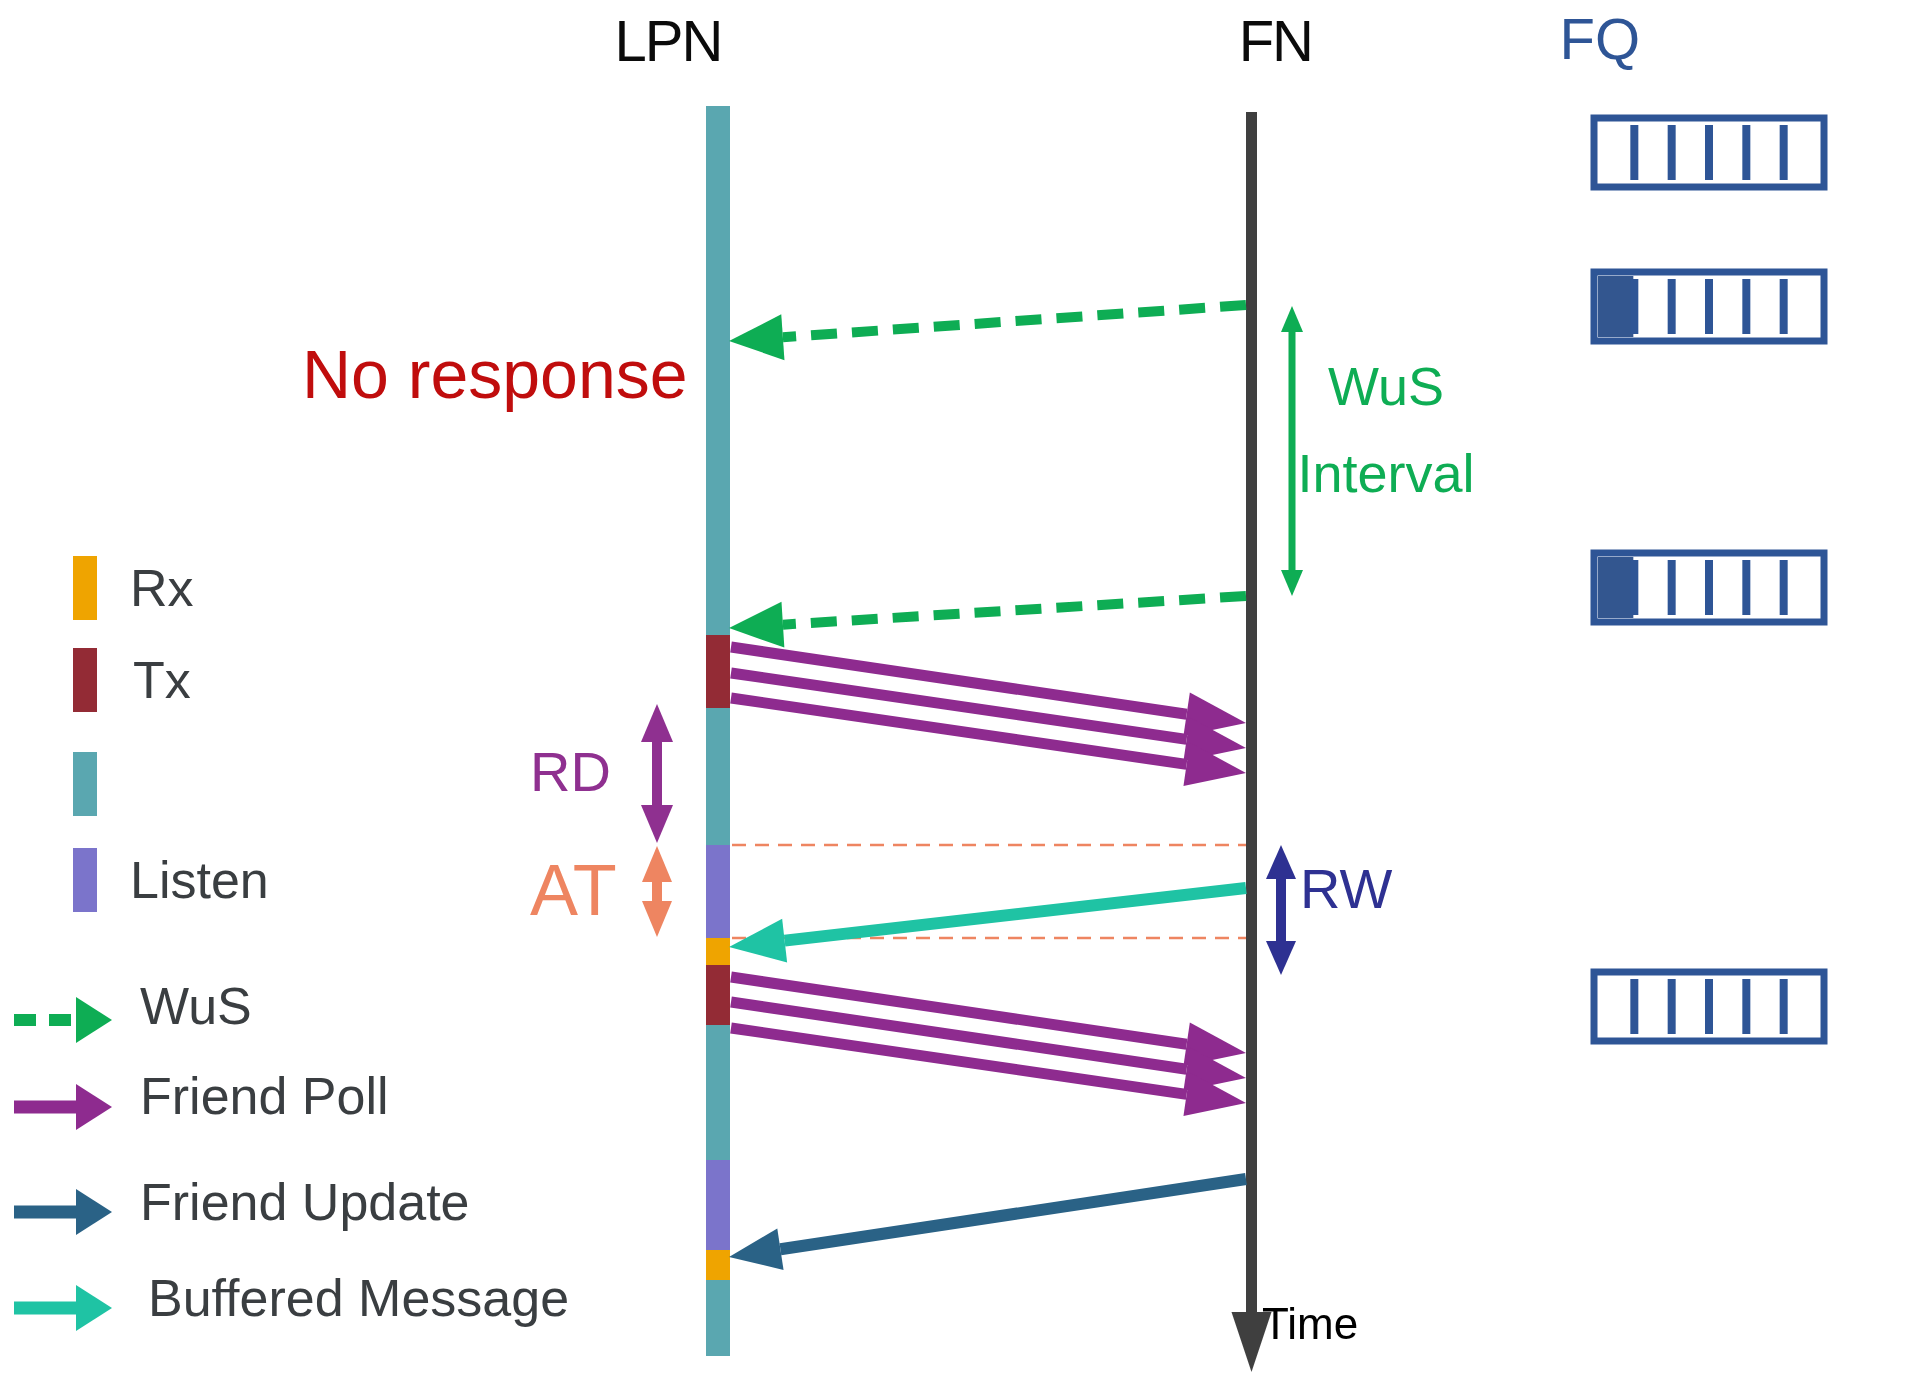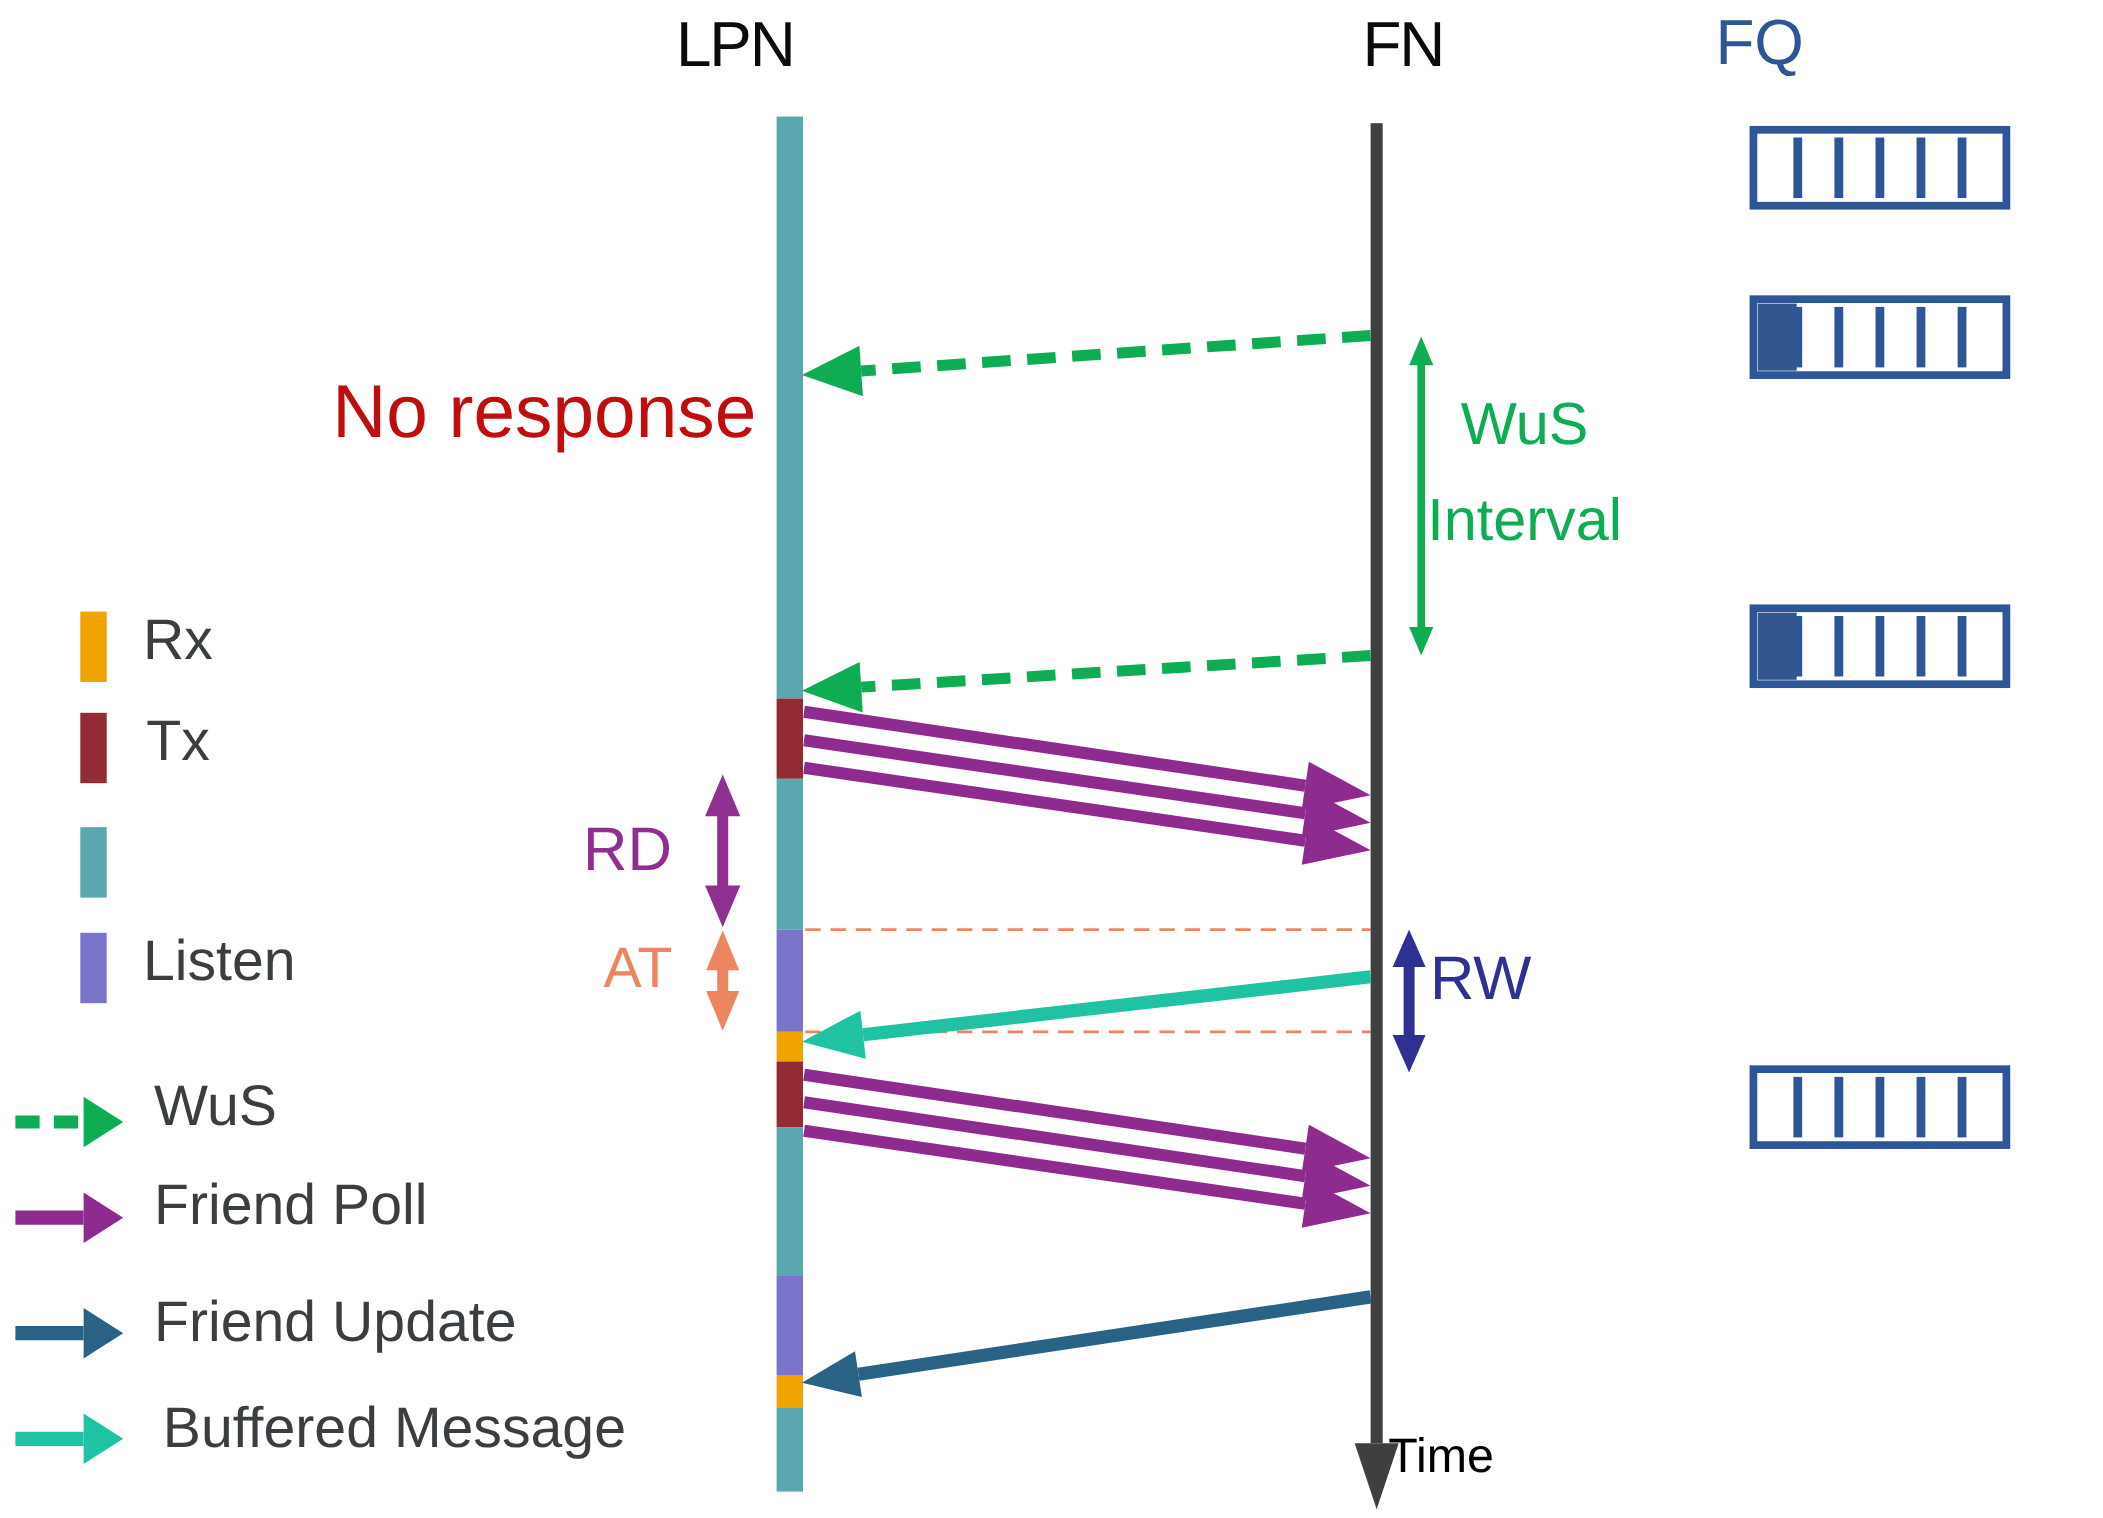--- a/index.html
+++ b/index.html
@@ -9,24 +9,24 @@
   }
   #diagram-svg{position:absolute;left:0;top:0;}
   .lbl{position:absolute;white-space:nowrap;line-height:1;}
   #lbl-lpn{left:608px;top:12px;width:120px;text-align:center;font-size:58px;letter-spacing:-2px;color:var(--label_black);}
   #lbl-fn{left:1192px;top:12px;width:120px;text-align:right;font-size:58px;letter-spacing:-2px;color:var(--label_black);}
   #lbl-fq{left:1520px;top:10px;width:120px;text-align:right;font-size:58px;color:var(--fq_blue);}
   #lbl-noresponse{left:302px;top:340px;font-size:68px;color:var(--no_response_red);}
   #wus-interval-label{left:1258px;top:359px;width:256px;text-align:center;font-size:54px;color:var(--wus_green);}
   #wus-interval-label .line2{display:block;margin-top:33px;}
   #lbl-rd{left:530px;top:744px;width:100px;text-align:left;font-size:56px;color:var(--rd_purple);}
-  #lbl-at{left:530px;top:854px;width:100px;text-align:center;font-size:52px;color:var(--at_salmon);}
+  #lbl-at{left:530px;top:854px;width:100px;text-align:left;font-size:72px;color:var(--at_salmon);}
   #lbl-rw{left:1300px;top:861px;font-size:56px;color:var(--rw_navy);}
   #lbl-time{left:1262px;top:1302px;font-size:44px;color:#000;}
-  .legend-row{position:absolute;left:73px;display:flex;gap:33px;height:64px;}
+  .legend-row{position:absolute;left:73px;display:flex;align-items:center;gap:33px;height:64px;}
   .legend-row .swatch{width:24px;height:64px;flex:0 0 auto;}
   .legend-row .swatch-label{font-size:52px;color:var(--text_dark);line-height:1;}
   #legend-row-rx{top:556px;} #legend-row-tx{top:648px;gap:36px;}
   #legend-row-wakeup{top:752px;} #legend-row-listen{top:848px;}
   .legend-arrow-label{position:absolute;font-size:52px;color:var(--text_dark);line-height:1;white-space:nowrap;}
   #arrow-label-0{left:140px;top:980px;}
   #arrow-label-1{left:140px;top:1070px;}
   #arrow-label-2{left:140px;top:1176px;}
   #arrow-label-3{left:148px;top:1272px;}
 </style>

